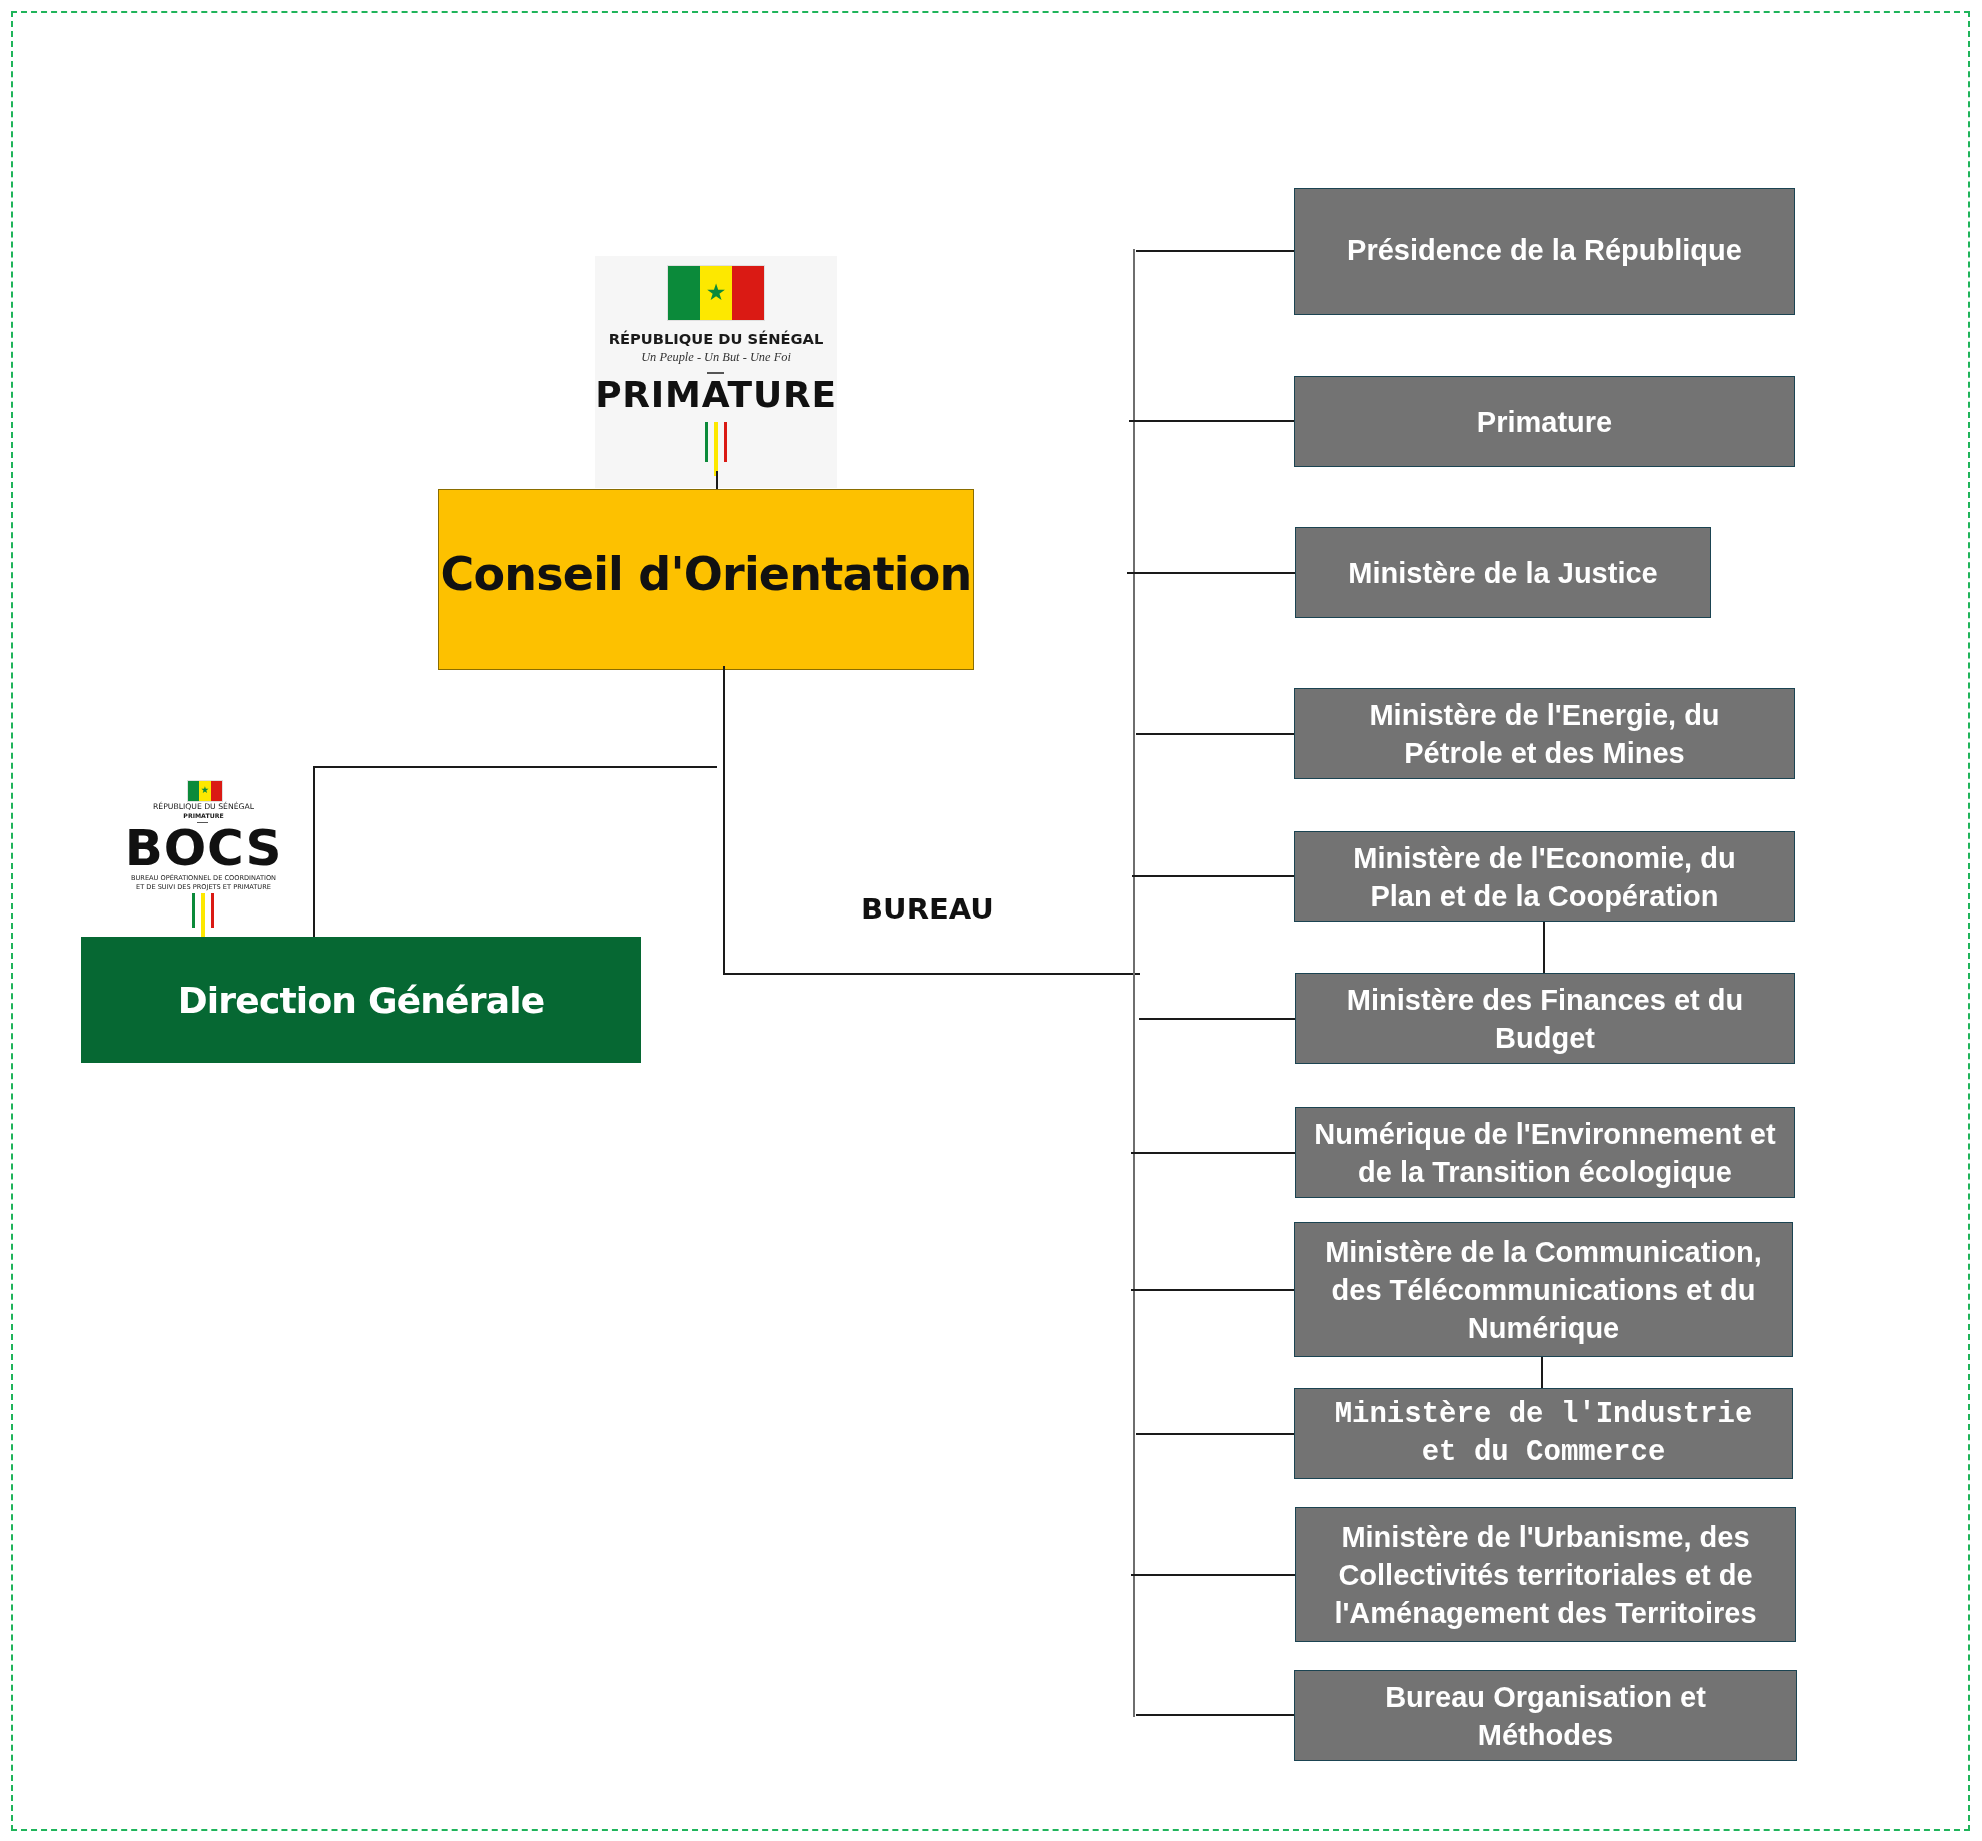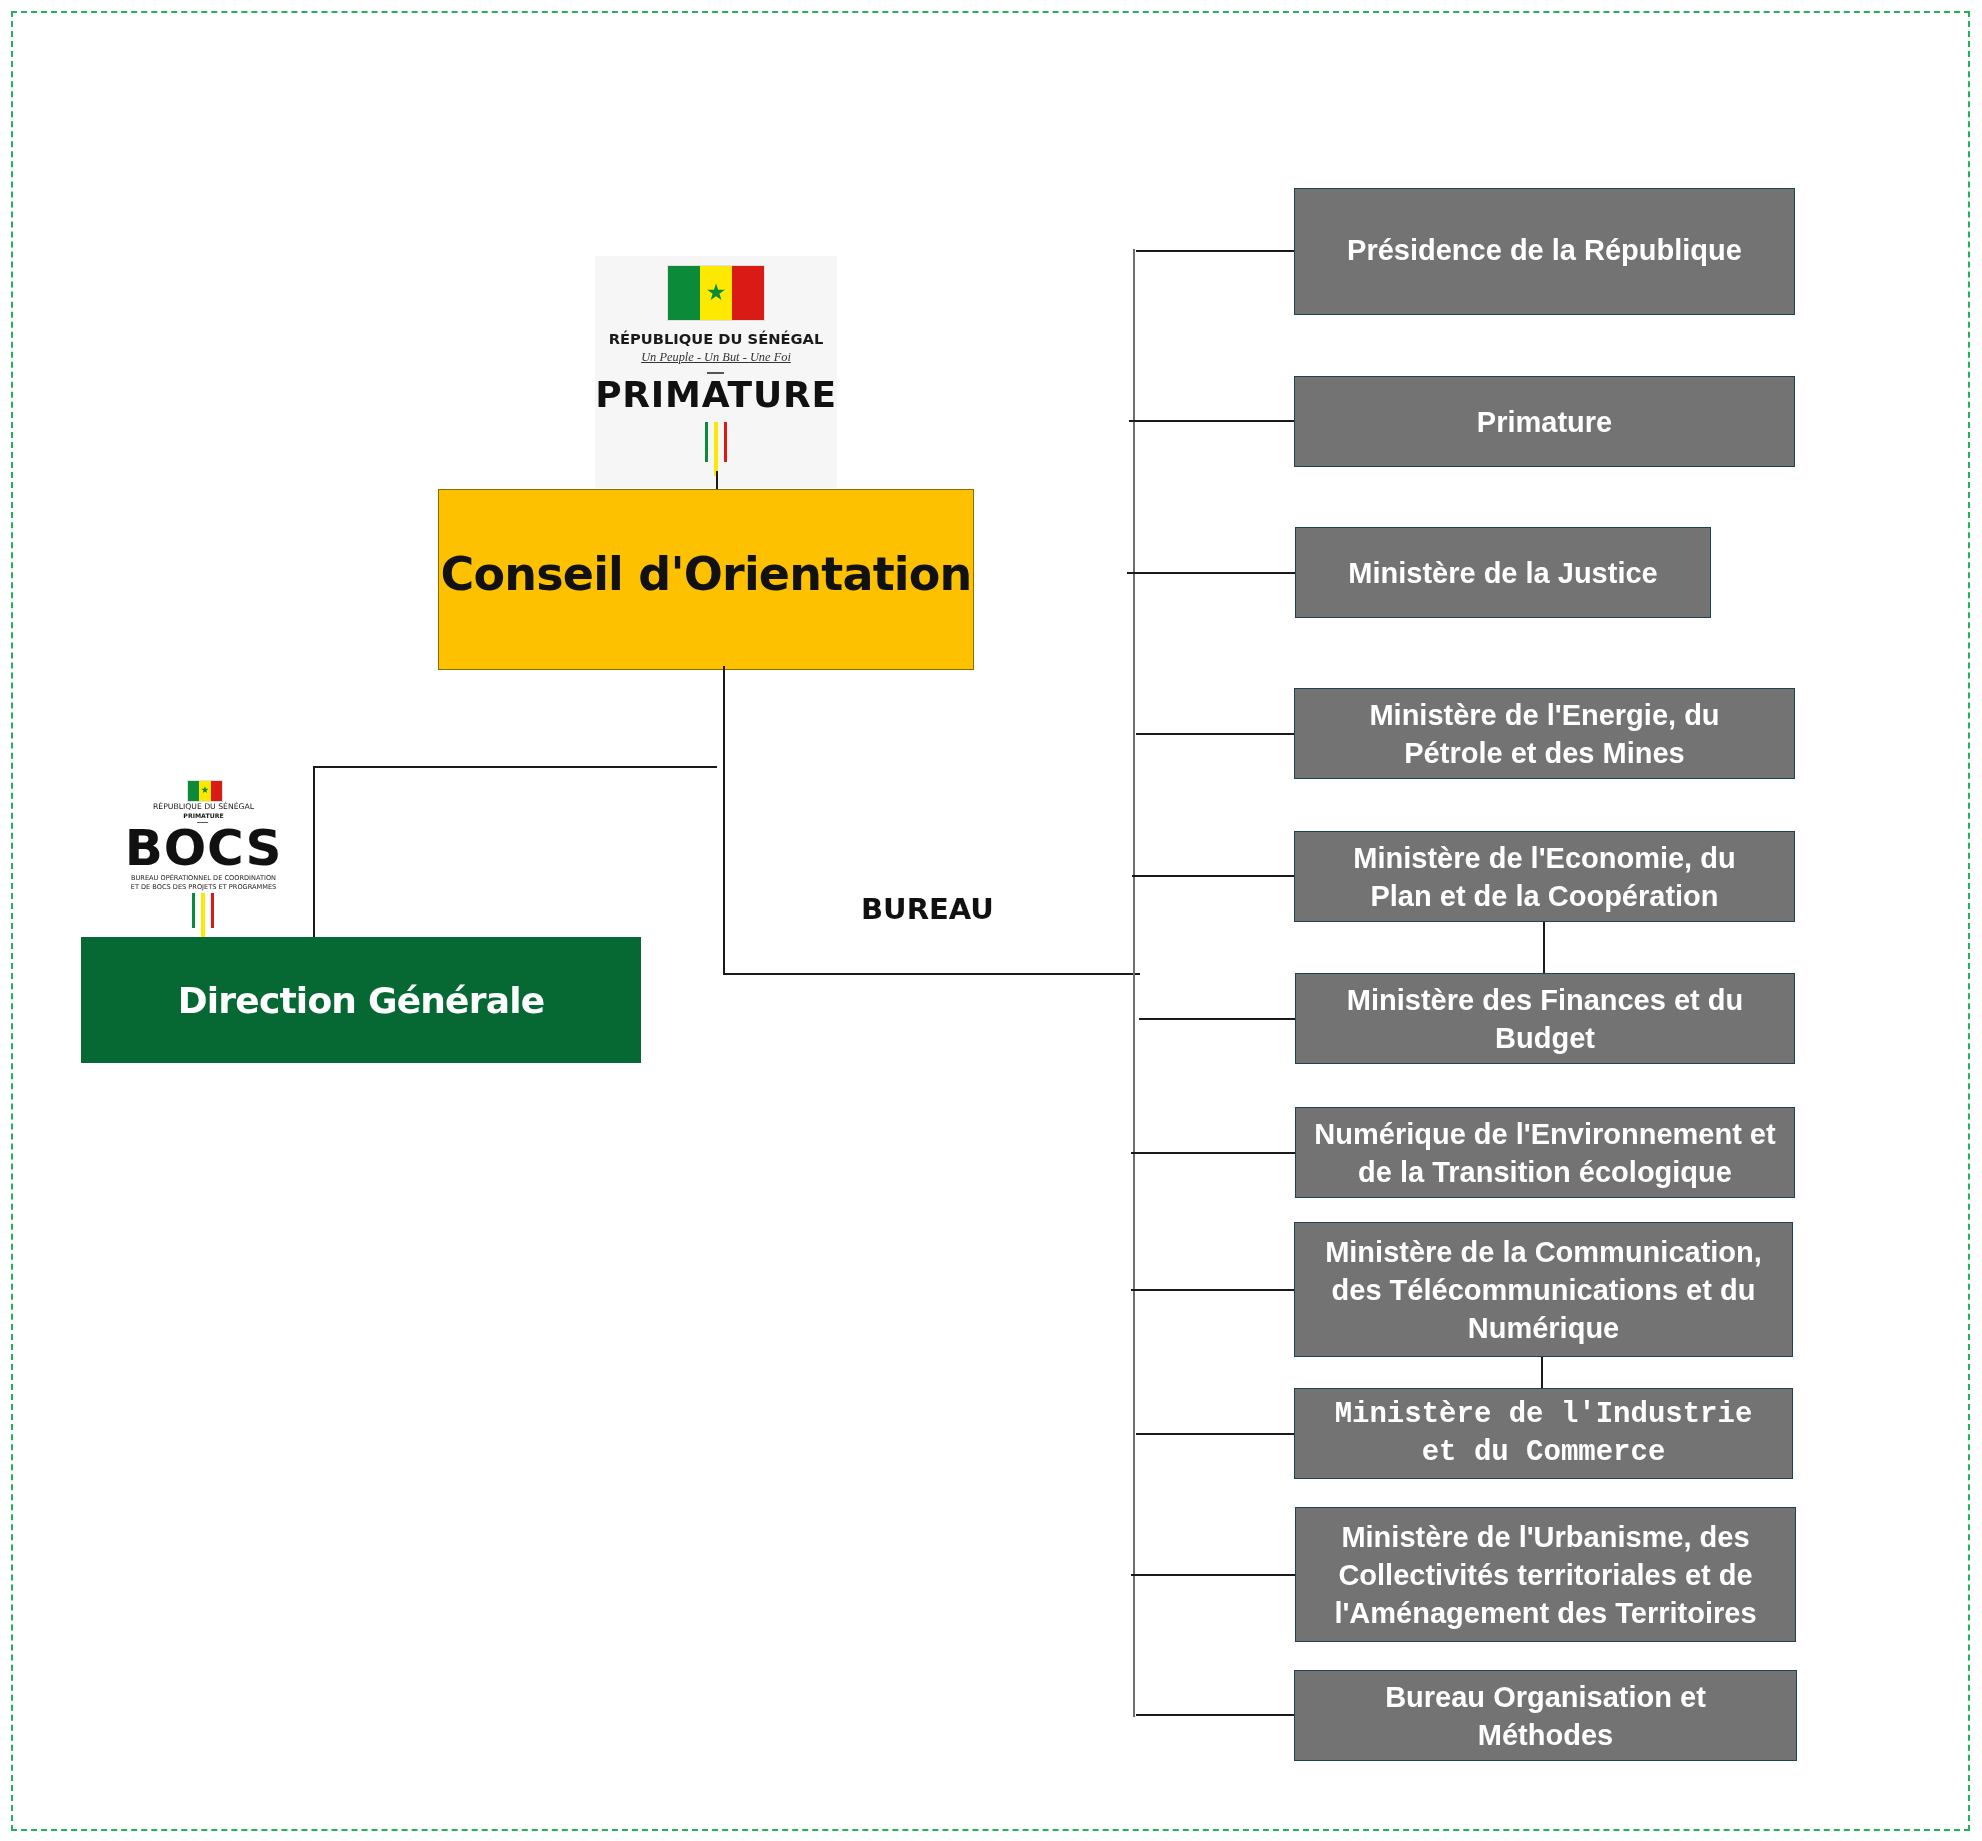--- a/index.html
+++ b/index.html
@@ -9,21 +9,21 @@
   .ln.v { width:1.5px; }
   .ln.h { height:2.3px; }
   .ln.trunk { background:#6e6e6e; width:1.5px; }
 
   .logo { position:absolute; background:#f6f6f6; text-align:center; }
   .logo .flag { position:absolute; display:flex; border:0.8px solid #e0e0e0; }
   .logo .flag span { flex:1; position:relative; }
   .g { background:#0b8a3a; } .y { background:#fde800; } .r { background:#da1a14; }
   .star { position:absolute; left:50%; top:50%; transform:translate(-50%,-54%); color:#0b8a3a; line-height:1; }
   .logo .t1 { position:absolute; left:0; right:0; font-weight:bold; color:#1a1a1a; font-family:"DejaVu Sans", sans-serif; }
-  .logo .t2 { position:absolute; left:0; right:0; font-style:italic; color:#333; font-family:"Liberation Serif", serif;text-decoration:underline; }
+  .logo .t2 { position:absolute; left:0; right:0; font-style:italic; color:#333; font-family:"Liberation Serif", serif; }
   .logo .t3 { position:absolute; left:0; right:0; font-weight:bold; color:#111; font-family:"DejaVu Sans", sans-serif; }
   .logo .rule { position:absolute; height:1.5px; background:#555; }
   .bars { position:absolute; }
   .bars span { position:absolute; top:0; }
 
   .box { position:absolute; box-sizing:border-box; display:flex; align-items:center; justify-content:center; text-align:center; }
   .conseil { left:438px; top:489px; width:536px; height:181px; background:#fdc100; border:1.5px solid #8a6d00; }
   .conseil .lbl { font-family:"DejaVu Sans", sans-serif; font-weight:bold; font-size:46px; color:#111; letter-spacing:-0.8px; transform:translateY(-6.2px); }
   .direction { left:81px; top:937px; width:560px; height:126px; background:#066833; }
   .direction .lbl { font-family:"DejaVu Sans", sans-serif; font-weight:bold; font-size:36px; color:#fff; letter-spacing:-0.8px; }
@@ -72,21 +72,21 @@
     <span class="y">
         <i class="star" style="font-size:9.3px; font-style:normal;">★</i>
       </span>
     <span class="r"></span>
   </div>
   <div class="t1" style="top:31px; font-size:7.7px; font-weight:normal;">RÉPUBLIQUE DU SÉNÉGAL</div>
   <div class="t1" style="top:41px; font-size:6.2px;">PRIMATURE</div>
   <div class="rule" style="left:85px; width:11px; top:51px; height:0.8px;"></div>
   <div class="t3" style="top:48px; font-size:50px; letter-spacing:0.8px;">BOCS</div>
   <div class="t1" style="top:103px; font-size:6.6px; font-weight:normal;">BUREAU OPÉRATIONNEL DE COORDINATION</div>
-  <div class="t1" style="top:112px; font-size:6.6px; font-weight:normal;">ET DE BOCS DES PROJETS ET PROGRAMMES</div>
+  <div class="t1" style="top:112px; font-size:6.6px; font-weight:normal;">ET DE SUIVI DES PROJETS ET PRIMATURE</div>
   <div class="bars" style="left:80px; top:122px; width:23px; height:45px;">
     <span class="g" style="left:0; width:3.1px; height:35px;"></span>
     <span class="y" style="left:9.3px; width:3.9px; height:45px;"></span>
     <span class="r" style="left:18.6px; width:3.1px; height:35px;"></span>
   </div>
 </div>
 
 <div class="box direction">
   <span class="lbl">Direction Générale</span>
 </div>

